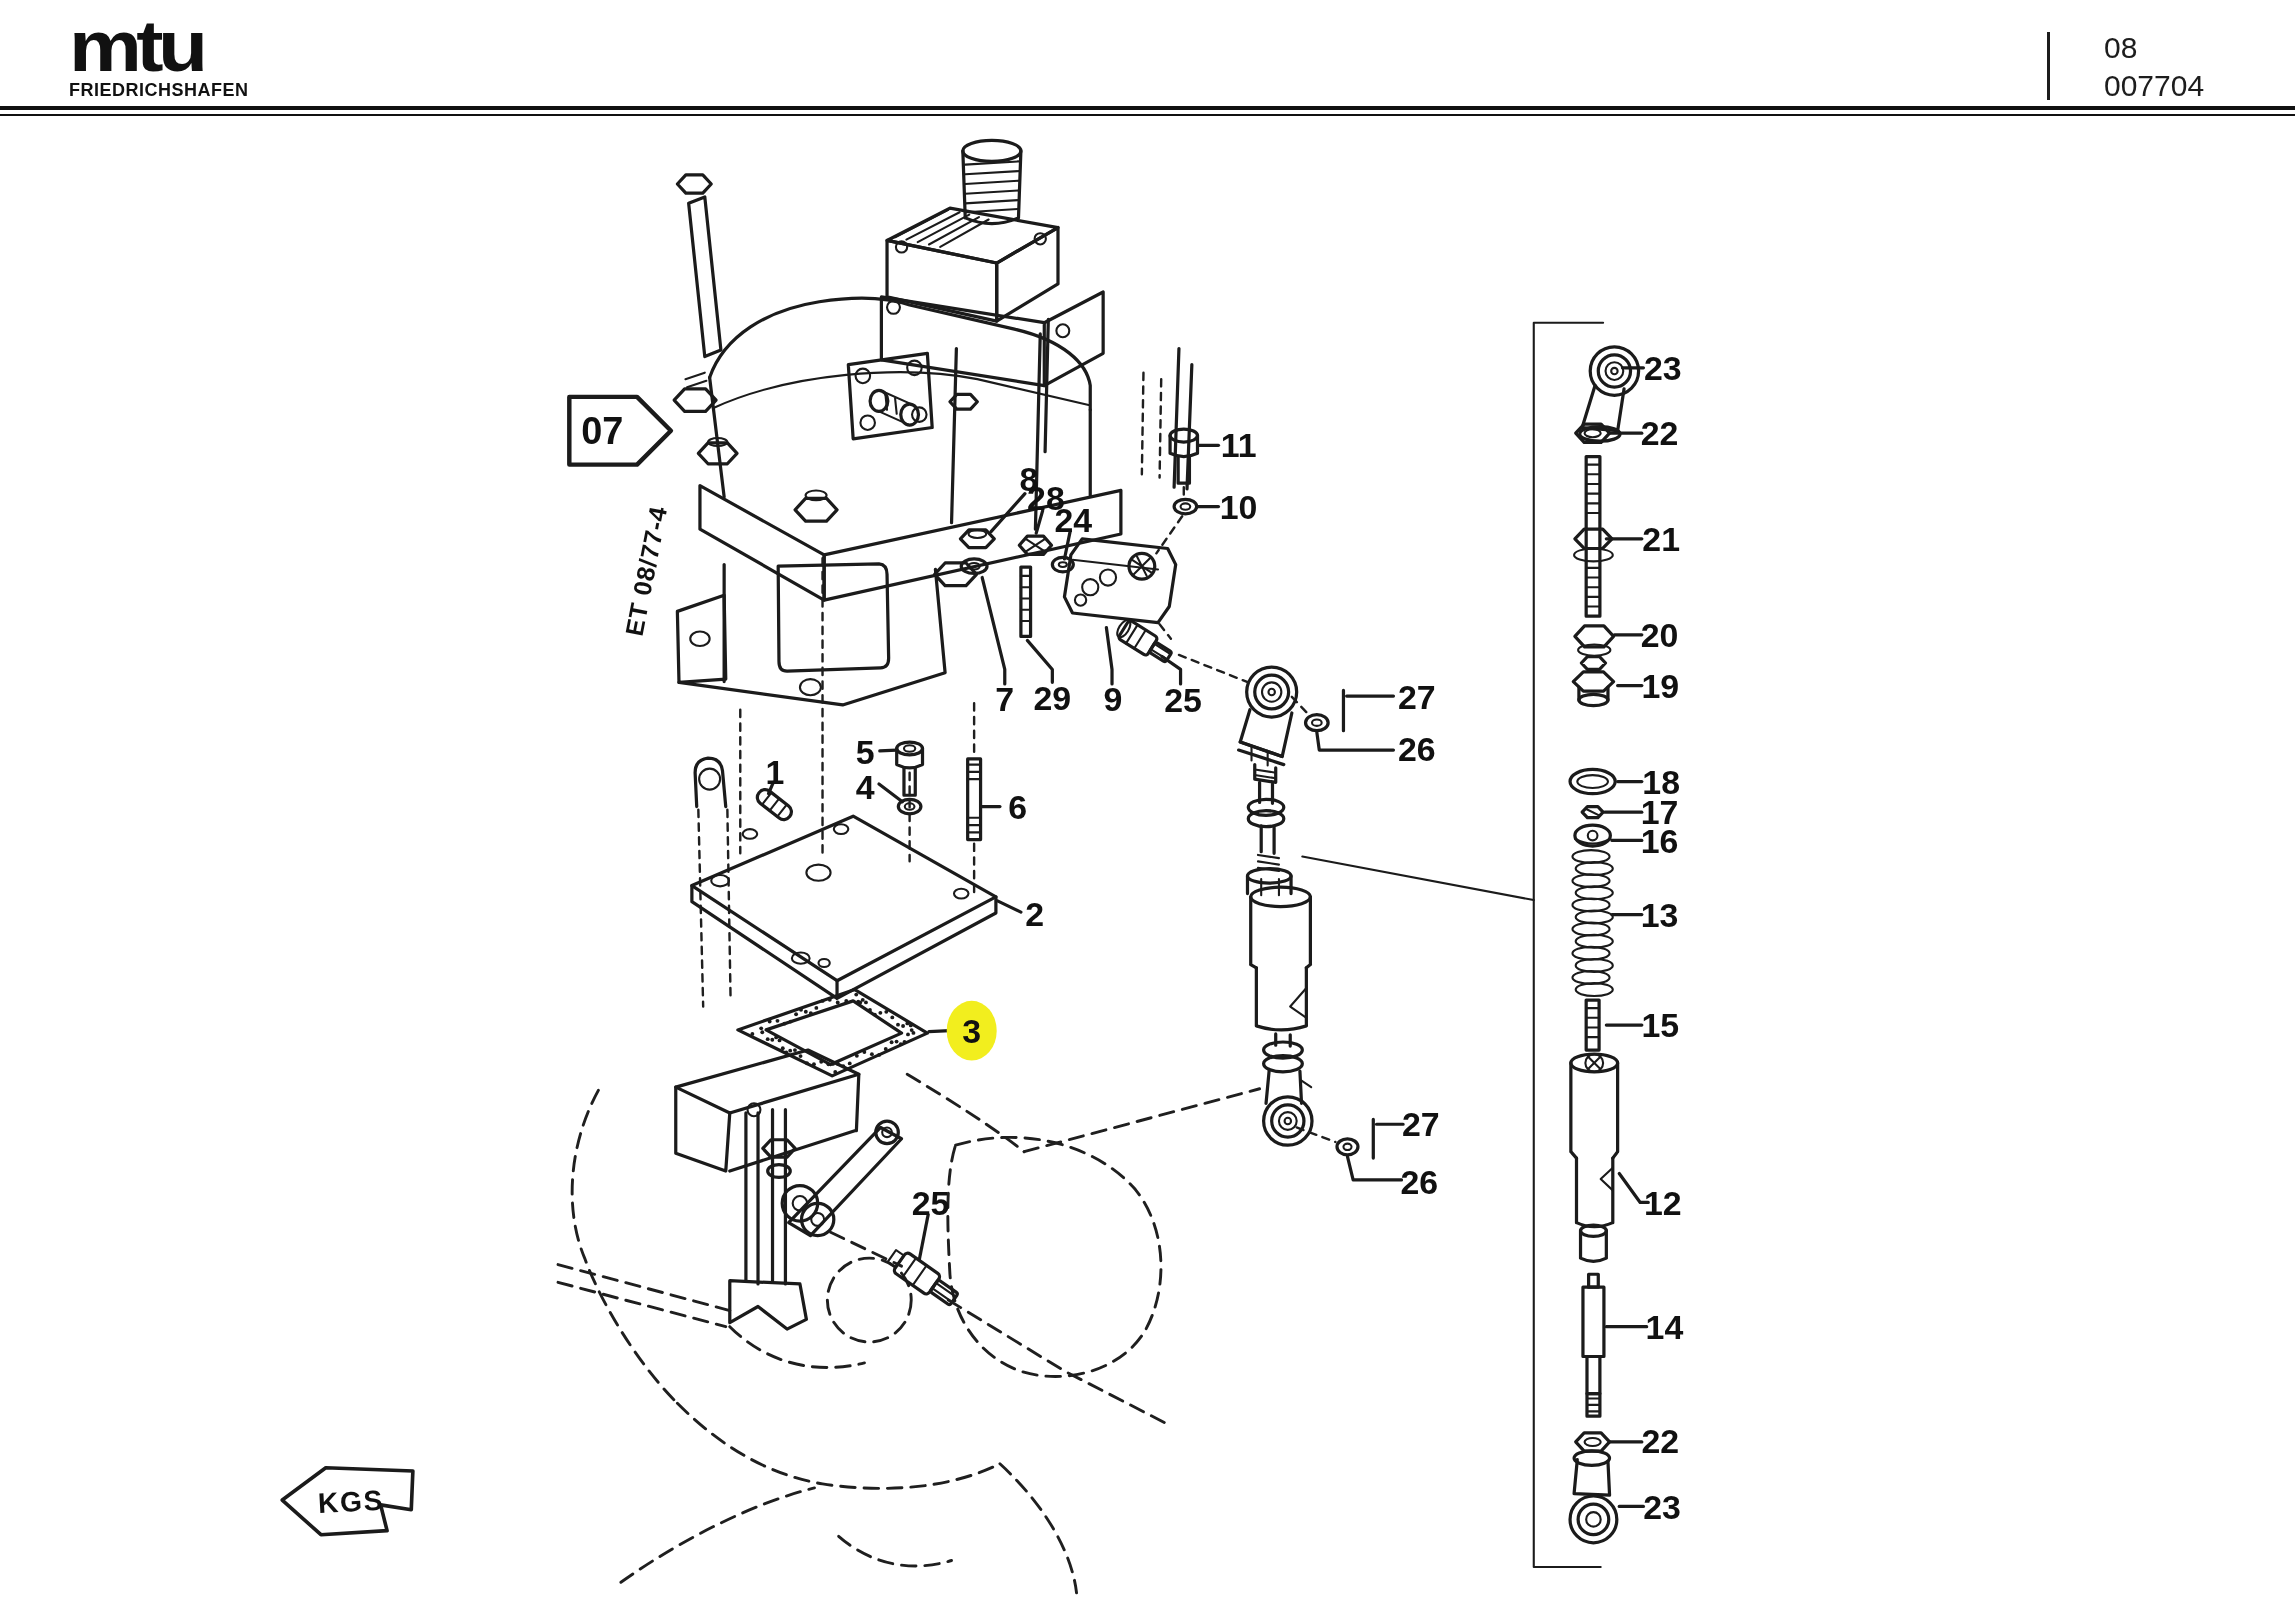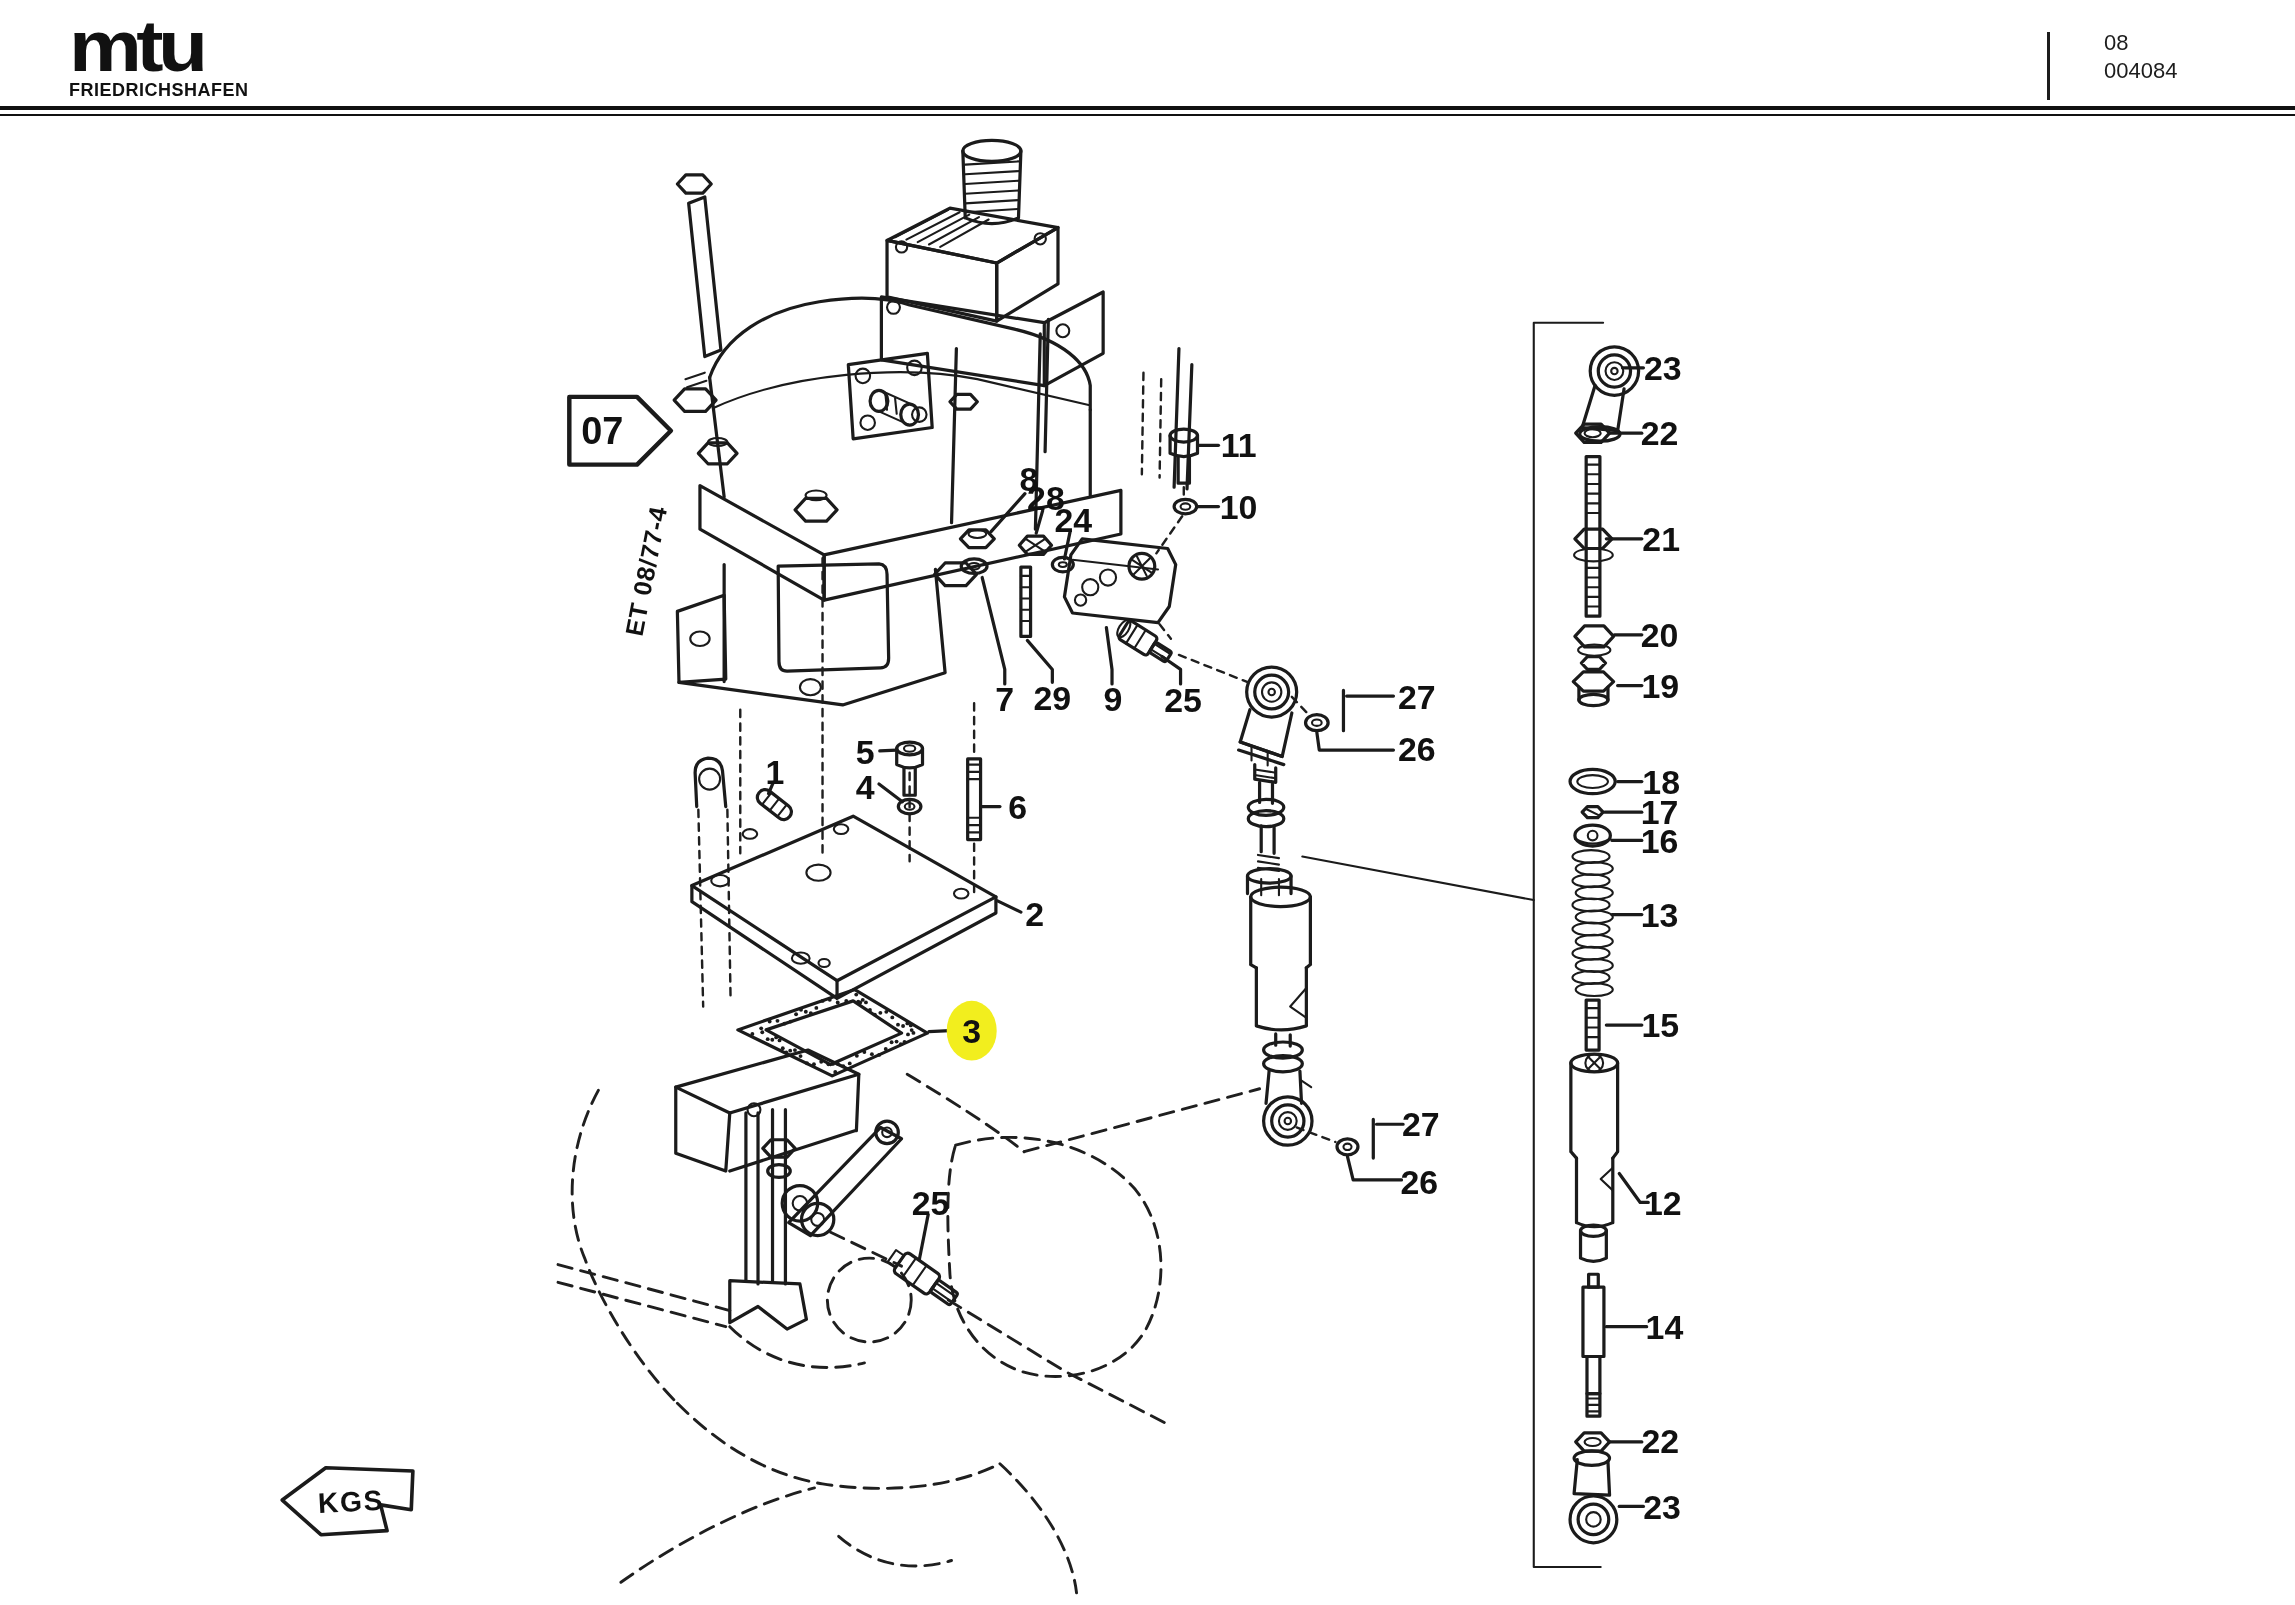--- a/index.html
+++ b/index.html
@@ -2,21 +2,21 @@
 <html style="font-size:13px"><head>
 <meta charset="utf-8">
 <style>
   html,body{margin:0;padding:0;background:#ffffff;}
   body{width:2295px;height:1605px;position:relative;font-family:"Liberation Sans",sans-serif;color:#141414;overflow:hidden;}
   .abs{position:absolute;}
   
   #brand{left:69px;top:10px;line-height:1;}
   #brand .word{font-size:82px;font-weight:bold;letter-spacing:-5.6px;transform:scaleY(.88);transform-origin:left top;color:#111;}
   #brand .sub{font-size:18px;font-weight:bold;letter-spacing:0.5px;color:#111;margin-top:-11.3px;}
-  #pagecode{left:2104px;top:29px;font-size:22px;line-height:1.25;color:#1d1d1d;}
+  #pagecode{left:2104px;top:29px;font-size:30px;line-height:1.25;color:#1d1d1d;}
   #hdr-divider{left:2047px;top:32px;width:3.2px;height:68px;background:#1d1d1d;}
   #rule1{left:0;top:106px;width:2295px;height:4px;background:#111;}
   #rule2{left:0;top:114px;width:2295px;height:2.4px;background:#111;}
   
   .ln{fill:none;stroke:#1b1b1b;stroke-width:4;stroke-linecap:round;stroke-linejoin:round;}
   .lt{fill:none;stroke:#1b1b1b;stroke-width:2.6;stroke-linecap:round;stroke-linejoin:round;}
   .dash{fill:none;stroke:#1f1f1f;stroke-width:3.6;stroke-dasharray:18 11;stroke-linecap:round;}
   .dsh2{fill:none;stroke:#1f1f1f;stroke-width:3;stroke-dasharray:9 8;stroke-linecap:round;}
   .callout{font-family:"Liberation Sans",sans-serif;font-size:42px;font-weight:bold;fill:#111;}
   .svgtxt{font-family:"Liberation Sans",sans-serif;font-weight:bold;fill:#111;}
@@ -24,21 +24,21 @@
 </head>
 <body>
 
 <div class="abs" id="brand">
   <div class="word">mtu</div>
   <div class="sub">FRIEDRICHSHAFEN</div>
 </div>
 <div class="abs" id="hdr-divider"></div>
 <div class="abs" id="pagecode">
   <div>08</div>
-  <div>004084</div>
+  <div>007704</div>
 </div>
 <div class="abs" id="rule1"></div>
 <div class="abs" id="rule2"></div>
 
 <svg class="abs" style="left:0;top:0" width="2295" height="1605" viewBox="0 0 2846 1990">
 
   <g>
     <polygon class="ln" style="stroke-width:5.5" points="706,492 790,492 832,534 790,576 706,576"></polygon>
     <text class="svgtxt" x="747" y="551" font-size="47" text-anchor="middle">07</text>
   </g>

